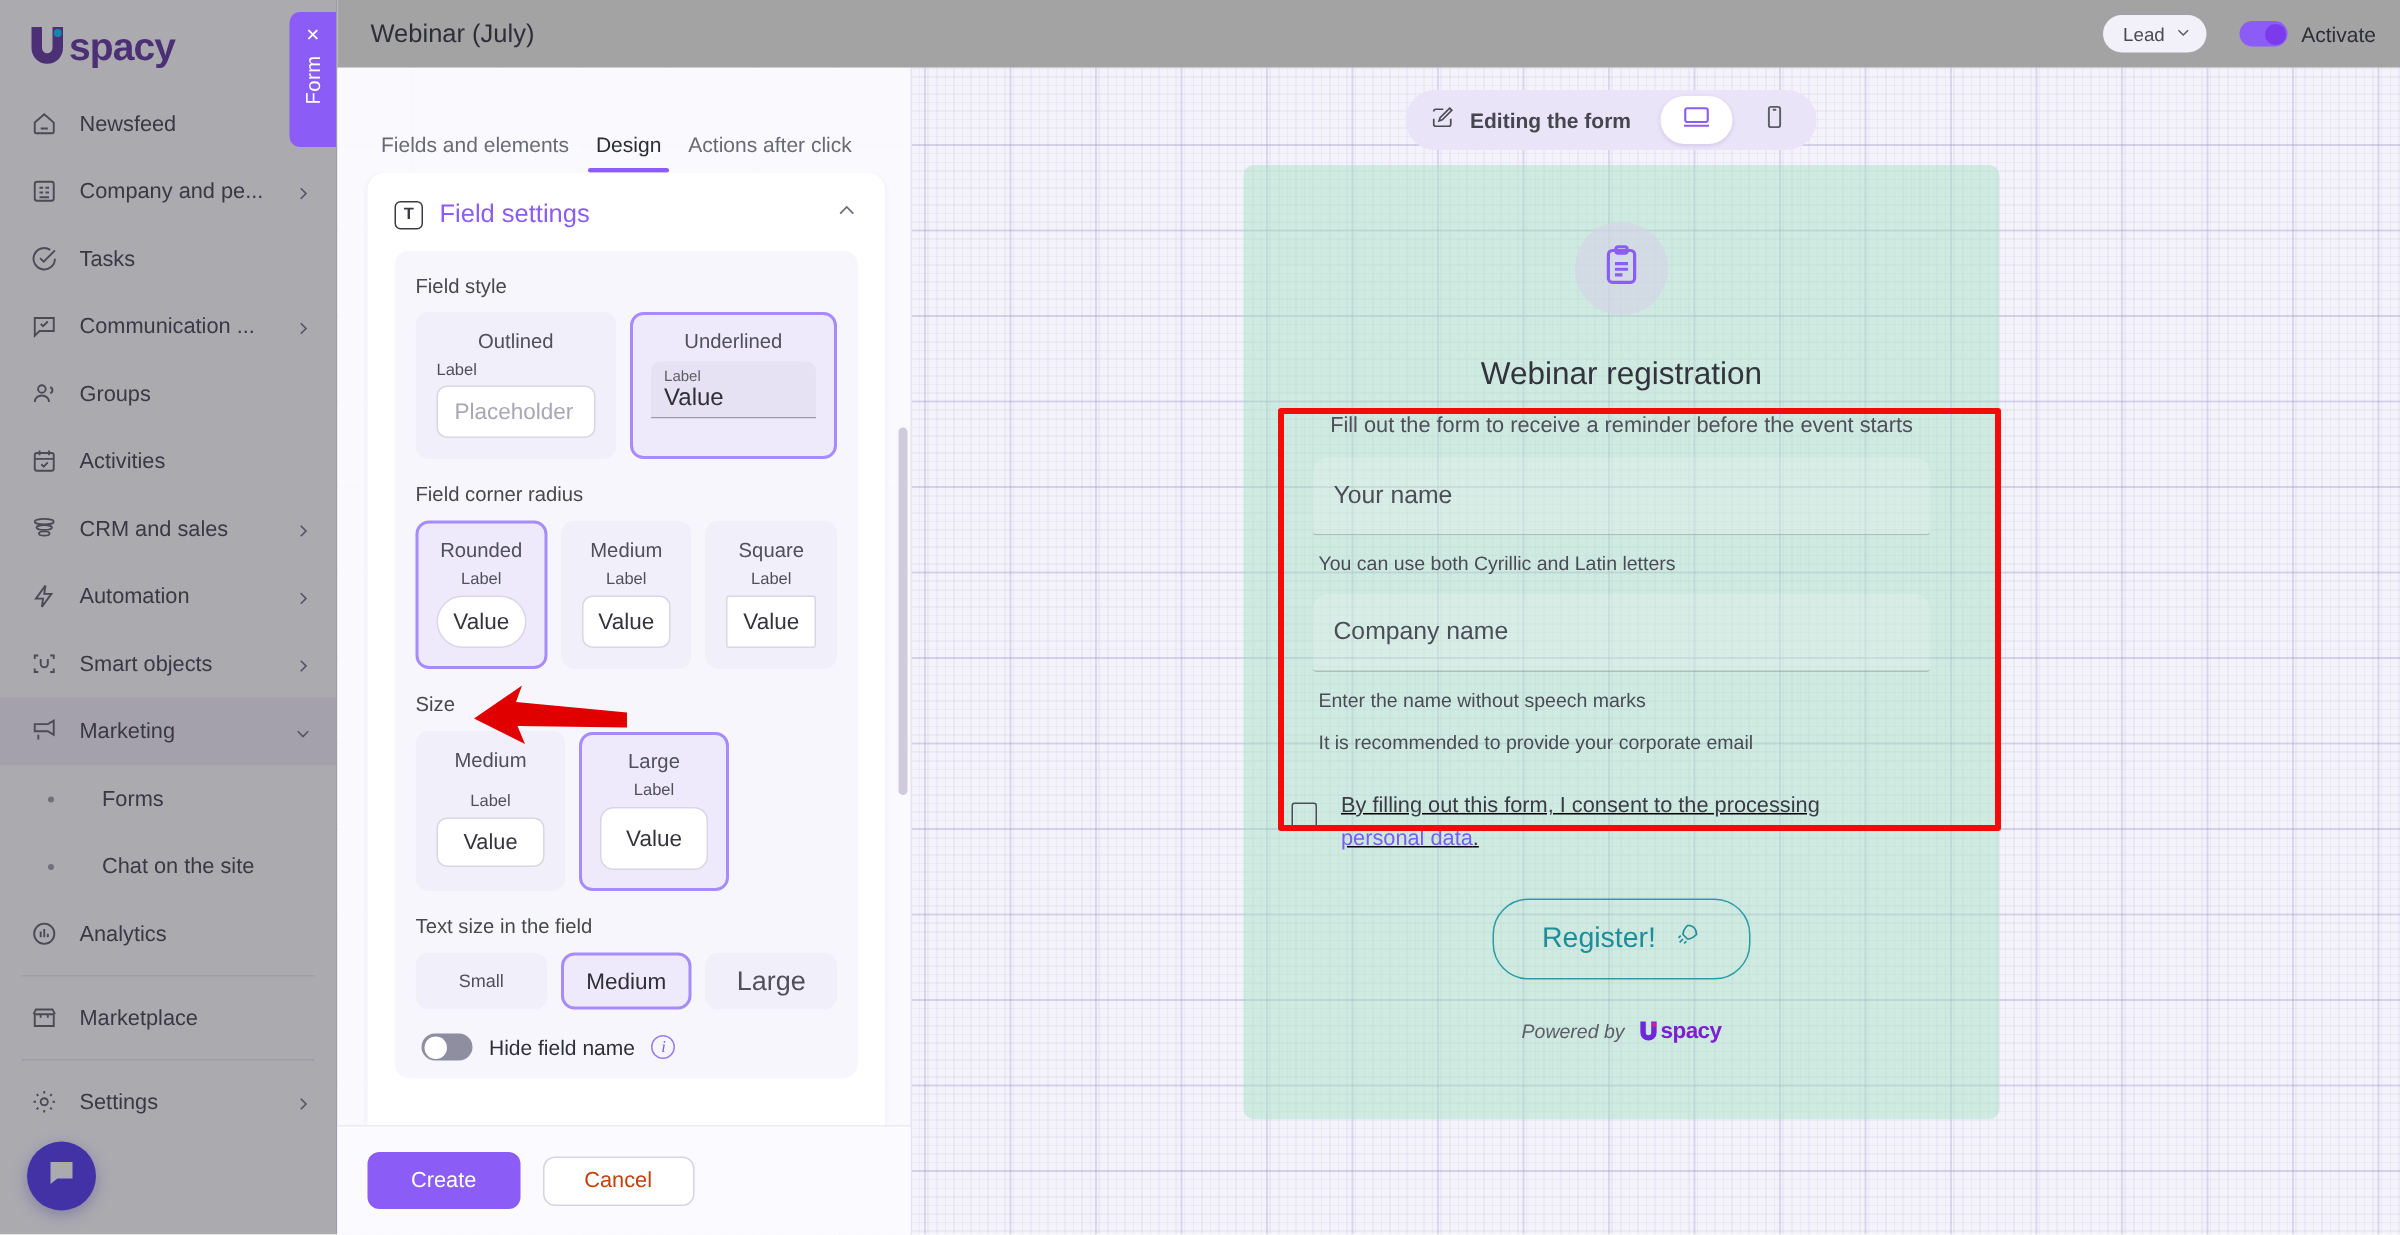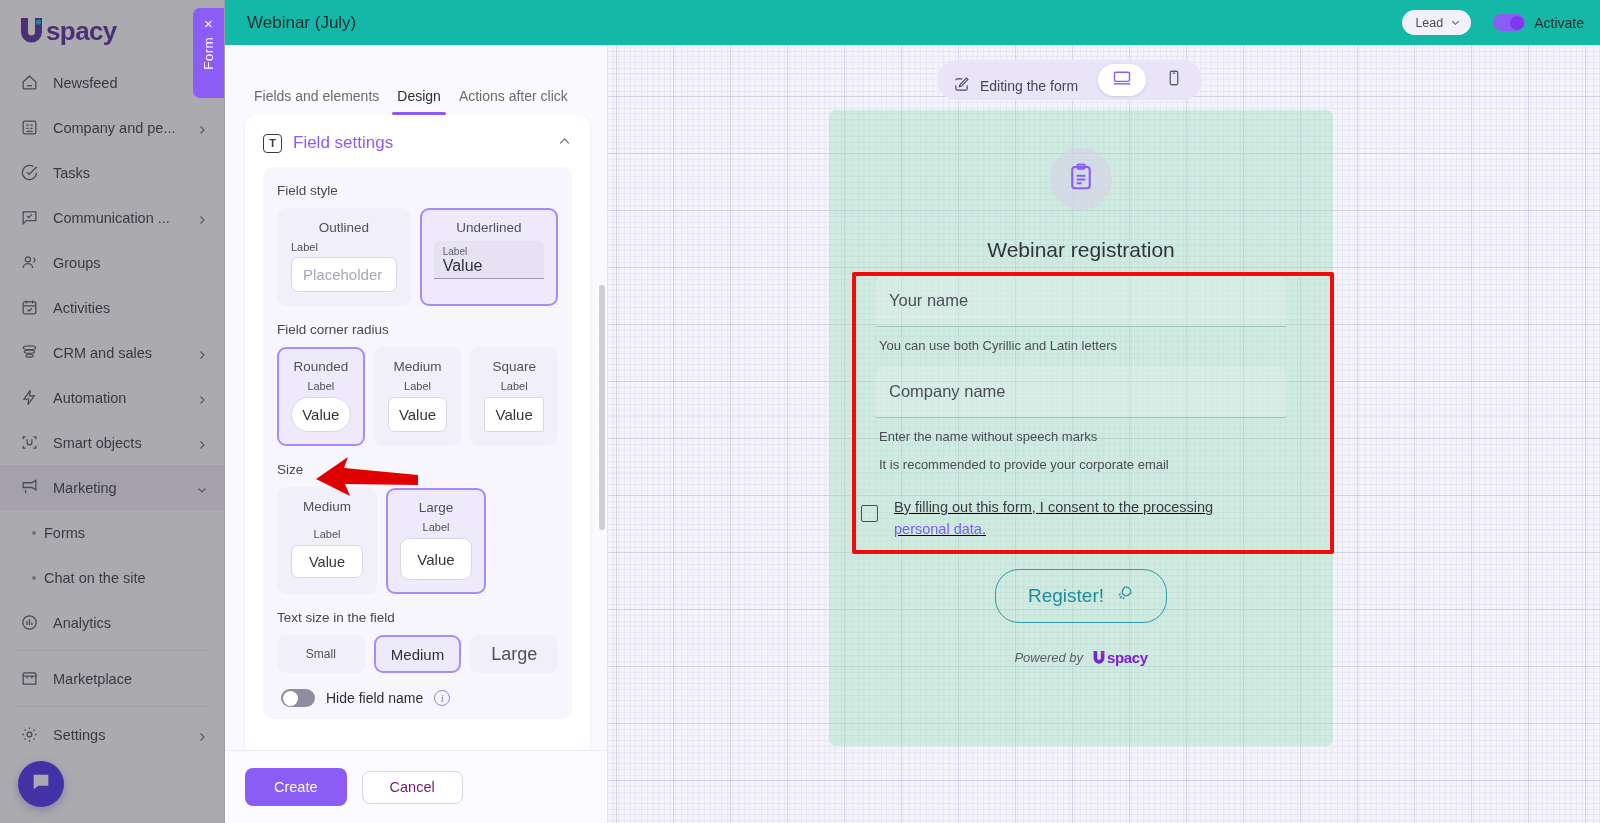--- a/index.html
+++ b/index.html
@@ -32,21 +32,21 @@
     display: flex; align-items: center; height: 45px;
     padding: 0 16px 0 18px; gap: 13px; cursor: pointer; position: relative;
   }
   .sb-item .lbl { font-size: 14.5px; color: #3d3d46; white-space: nowrap; flex: 1; }
   .sb-item .ico { width: 22px; height: 22px; flex: none; display:flex; align-items:center; justify-content:center; color: #5a5a66; }
   .sb-item .ico svg { display:block; }
   .sb-item.active { background: #f3f0fb; }
   .chev { width: 12px; height: 12px; flex: none; color: #6b6b78; }
   .sb-sub {
     display: flex; align-items: center; height: 45px;
-    padding: 0 16px 0 28px; gap: 8px; cursor: pointer;
+    padding: 0 16px 0 28px; gap: 32px; cursor: pointer;
   }
   .sb-sub .dot { width: 4px; height: 4px; border-radius: 50%; background: #9a9aa8; flex:none; margin-left: 4px;}
   .sb-sub .lbl { font-size: 14.5px; color: #3d3d46; }
   .sb-div { height: 1px; background: #ebe9f2; margin: 5px 14px; }
   .chat-bubble {
     position: absolute; left: 18px; bottom: 16px; width: 46px; height: 46px;
     border-radius: 50%; background: #4b31f0; display:flex; align-items:center; justify-content:center;
     box-shadow: 0 3px 10px rgba(60,40,200,.35); cursor:pointer;
   }
 
@@ -65,21 +65,21 @@
   }
   .form-tab .x { font-size: 15px; line-height: 1; margin-bottom: 6px; }
   .form-tab .vt {
     writing-mode: vertical-rl; transform: rotate(180deg);
     font-size: 13.5px; letter-spacing: .3px;
   }
 
   
   .topbar {
     position: absolute; left: 225px; top: 0; right: 0; height: 45px;
-    background: #14b8a6; display: flex; align-items: center;
+    background: #a3a3a3; display: flex; align-items: center;
     padding: 0 16px 0 22px; z-index: 30;
   }
   .topbar .title { font-size: 17px; color: #2e2e38; flex: 1; }
   .lead-sel {
     display: flex; align-items: center; gap: 7px; background: #f2f0f8;
     border-radius: 14px; height: 25px; padding: 0 10px 0 13px; cursor: pointer;
   }
   .lead-sel .t { font-size: 12.5px; color: #4a4a55; }
   .toggle {
     width: 32px; height: 17px; border-radius: 9px; background: #8b5cf6;
@@ -106,22 +106,22 @@
     content:""; position:absolute; inset:0;
     background-image:
       repeating-linear-gradient(to right, rgba(150,140,190,.16) 0 1px, transparent 1px 5.7px),
       repeating-linear-gradient(to bottom, rgba(150,140,190,.16) 0 1px, transparent 1px 5.7px);
     opacity:.55; pointer-events:none;
   }
 
   
   .edit-toolbar {
     position: absolute; left: 937px; top: 60px; height: 40px;
-    background: #e9e4f8; border-radius: 20px; display: flex; align-items: flex-end;
-    padding: 4px; gap: 4px; z-index: 12;
+    background: #e9e4f8; border-radius: 20px; display: flex; align-items: center;
+    padding: 4px; gap: 4px; z-index: 12; font-weight: bold;
   }
   .edit-toolbar .et-label {
     display: flex; align-items: center; gap: 10px; padding: 0 16px 0 12px;
     font-size: 14px; color: #46464f; cursor: pointer;
   }
   .dev-btn {
     width: 48px; height: 32px; border-radius: 16px; display:flex;
     align-items:center; justify-content:center; cursor:pointer; color:#5c5c68;
   }
   .dev-btn.sel { background: #ffffff; color: #8b5cf6; box-shadow: 0 1px 3px rgba(90,70,160,.18); }
@@ -291,21 +291,21 @@
 
   .panel-foot {
     flex: none; height: 73px; display:flex; align-items:center; gap: 15px;
     padding: 0 20px; background: #fbfafe; border-top: 1px solid #eceaf4;
   }
   .btn-create {
     background: #8b5cf6; color: #fff; font-size: 14.5px; border: none; border-radius: 8px;
     height: 38px; padding: 0 29px; cursor:pointer;
   }
   .btn-cancel {
-    background: #ffffff; color: #701a75; font-size: 14.5px; border: 1px solid #d7d4e4;
+    background: #ffffff; color: #c2410c; font-size: 14.5px; border: 1px solid #d7d4e4;
     border-radius: 8px; height: 33px; padding: 0 27px; cursor:pointer;
   }
   .pscroll {
     position: absolute; left: 599px; top: 285px; width: 6px; height: 245px;
     background: #cfcbdd; border-radius: 3px; z-index: 22; cursor: pointer;
   }
 </style>
 </head>
 <body>
 
@@ -553,20 +553,21 @@
     <div class="pv-iconcircle">
       <span>
         <svg width="30" height="30" viewBox="0 0 24 24" fill="none" stroke="#8b5cf6" stroke-width="1.7">
           <rect x="5" y="4" width="14" height="17" rx="2.2"></rect>
           <rect x="9" y="2" width="6" height="3.4" rx="1.1"></rect>
           <path d="M8.5 11h7M8.5 14h7M8.5 17h4"></path>
         </svg>
       </span>
     </div>
     <div class="pv-title">Webinar registration</div>
+    <div class="pv-sub">Fill out the form to receive a reminder before the event starts</div>
 
     <div class="pv-fields">
       <div class="pv-field">
         <span class="ph">Your name</span>
       </div>
       <div class="pv-hint">You can use both Cyrillic and Latin letters</div>
 
       <div class="pv-field">
         <span class="ph">Company name</span>
       </div>

